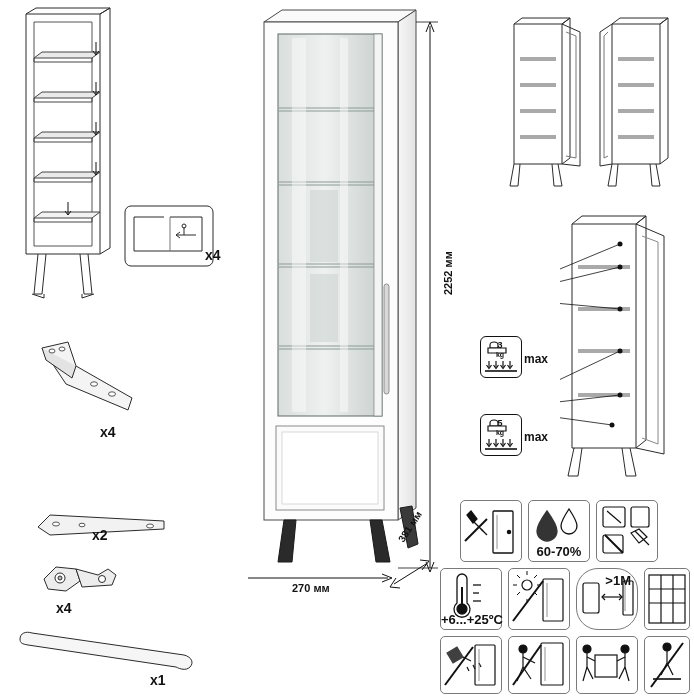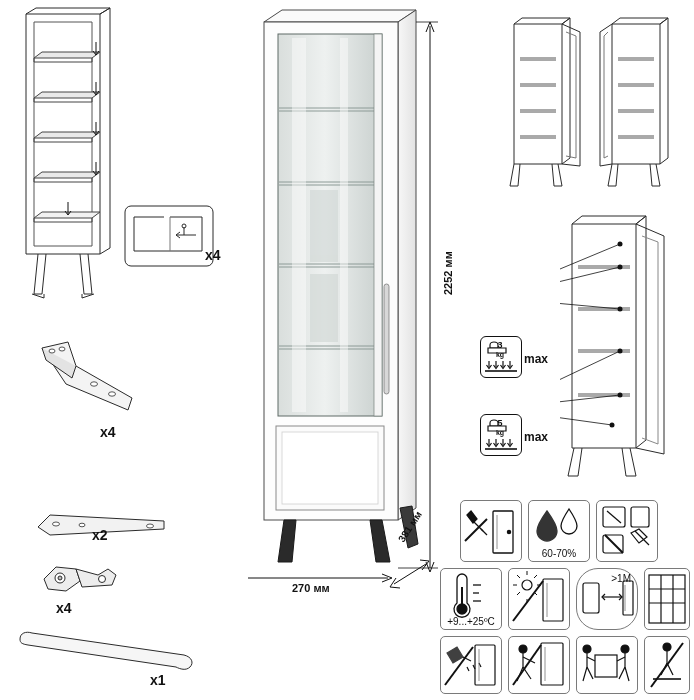--- a/index.html
+++ b/index.html
@@ -19,22 +19,22 @@
     position:absolute;
     border:1px solid #7a7a7a;
     border-radius:5px;
     background:#fff;
     box-sizing:border-box;
   }
   .icon-cap{
     position:absolute;
     bottom:2px;left:0;right:0;
     text-align:center;
-    font-size:10px;
-    font-weight:normal;
+    font-size:13px;
+    font-weight:bold;
     color:#111;
   }
   .badge{
     position:absolute;
     border:1.5px solid #111;
     border-radius:6px;
     background:#fff;
     box-sizing:border-box;
   }
   .badge-txt{
@@ -436,21 +436,21 @@
   <svg width="60" height="60" viewBox="0 0 60 60">
     <g fill="none" stroke="#111" stroke-width="1.3">
       <path d="M16 10 a5 5 0 0 1 10 0 L26 34 a8 8 0 1 1 -10 0 Z"></path>
       <circle cx="21" cy="40" r="5" fill="#111"></circle>
       <path d="M21 18 L21 38" stroke="#111" stroke-width="2"></path>
       <path d="M32 16 L40 16"></path>
         <path d="M32 24 L38 24"></path>
         <path d="M32 32 L40 32"></path>
     </g>
   </svg>
-  <div class="icon-cap">+9...+25ºC</div>
+  <div class="icon-cap">+6...+25ºC</div>
 </div>
 
 <div class="icon-box" style="left:508px;top:568px;width:62px;height:62px;">
   <svg width="60" height="60" viewBox="0 0 60 60">
     <g fill="none" stroke="#111" stroke-width="1.2">
       <circle cx="18" cy="16" r="5"></circle>
       <g stroke-width="1">
         <path d="M18 6 L18 2"></path>
           <path d="M18 30 L18 34"></path>
         <path d="M8 16 L4 16"></path>

